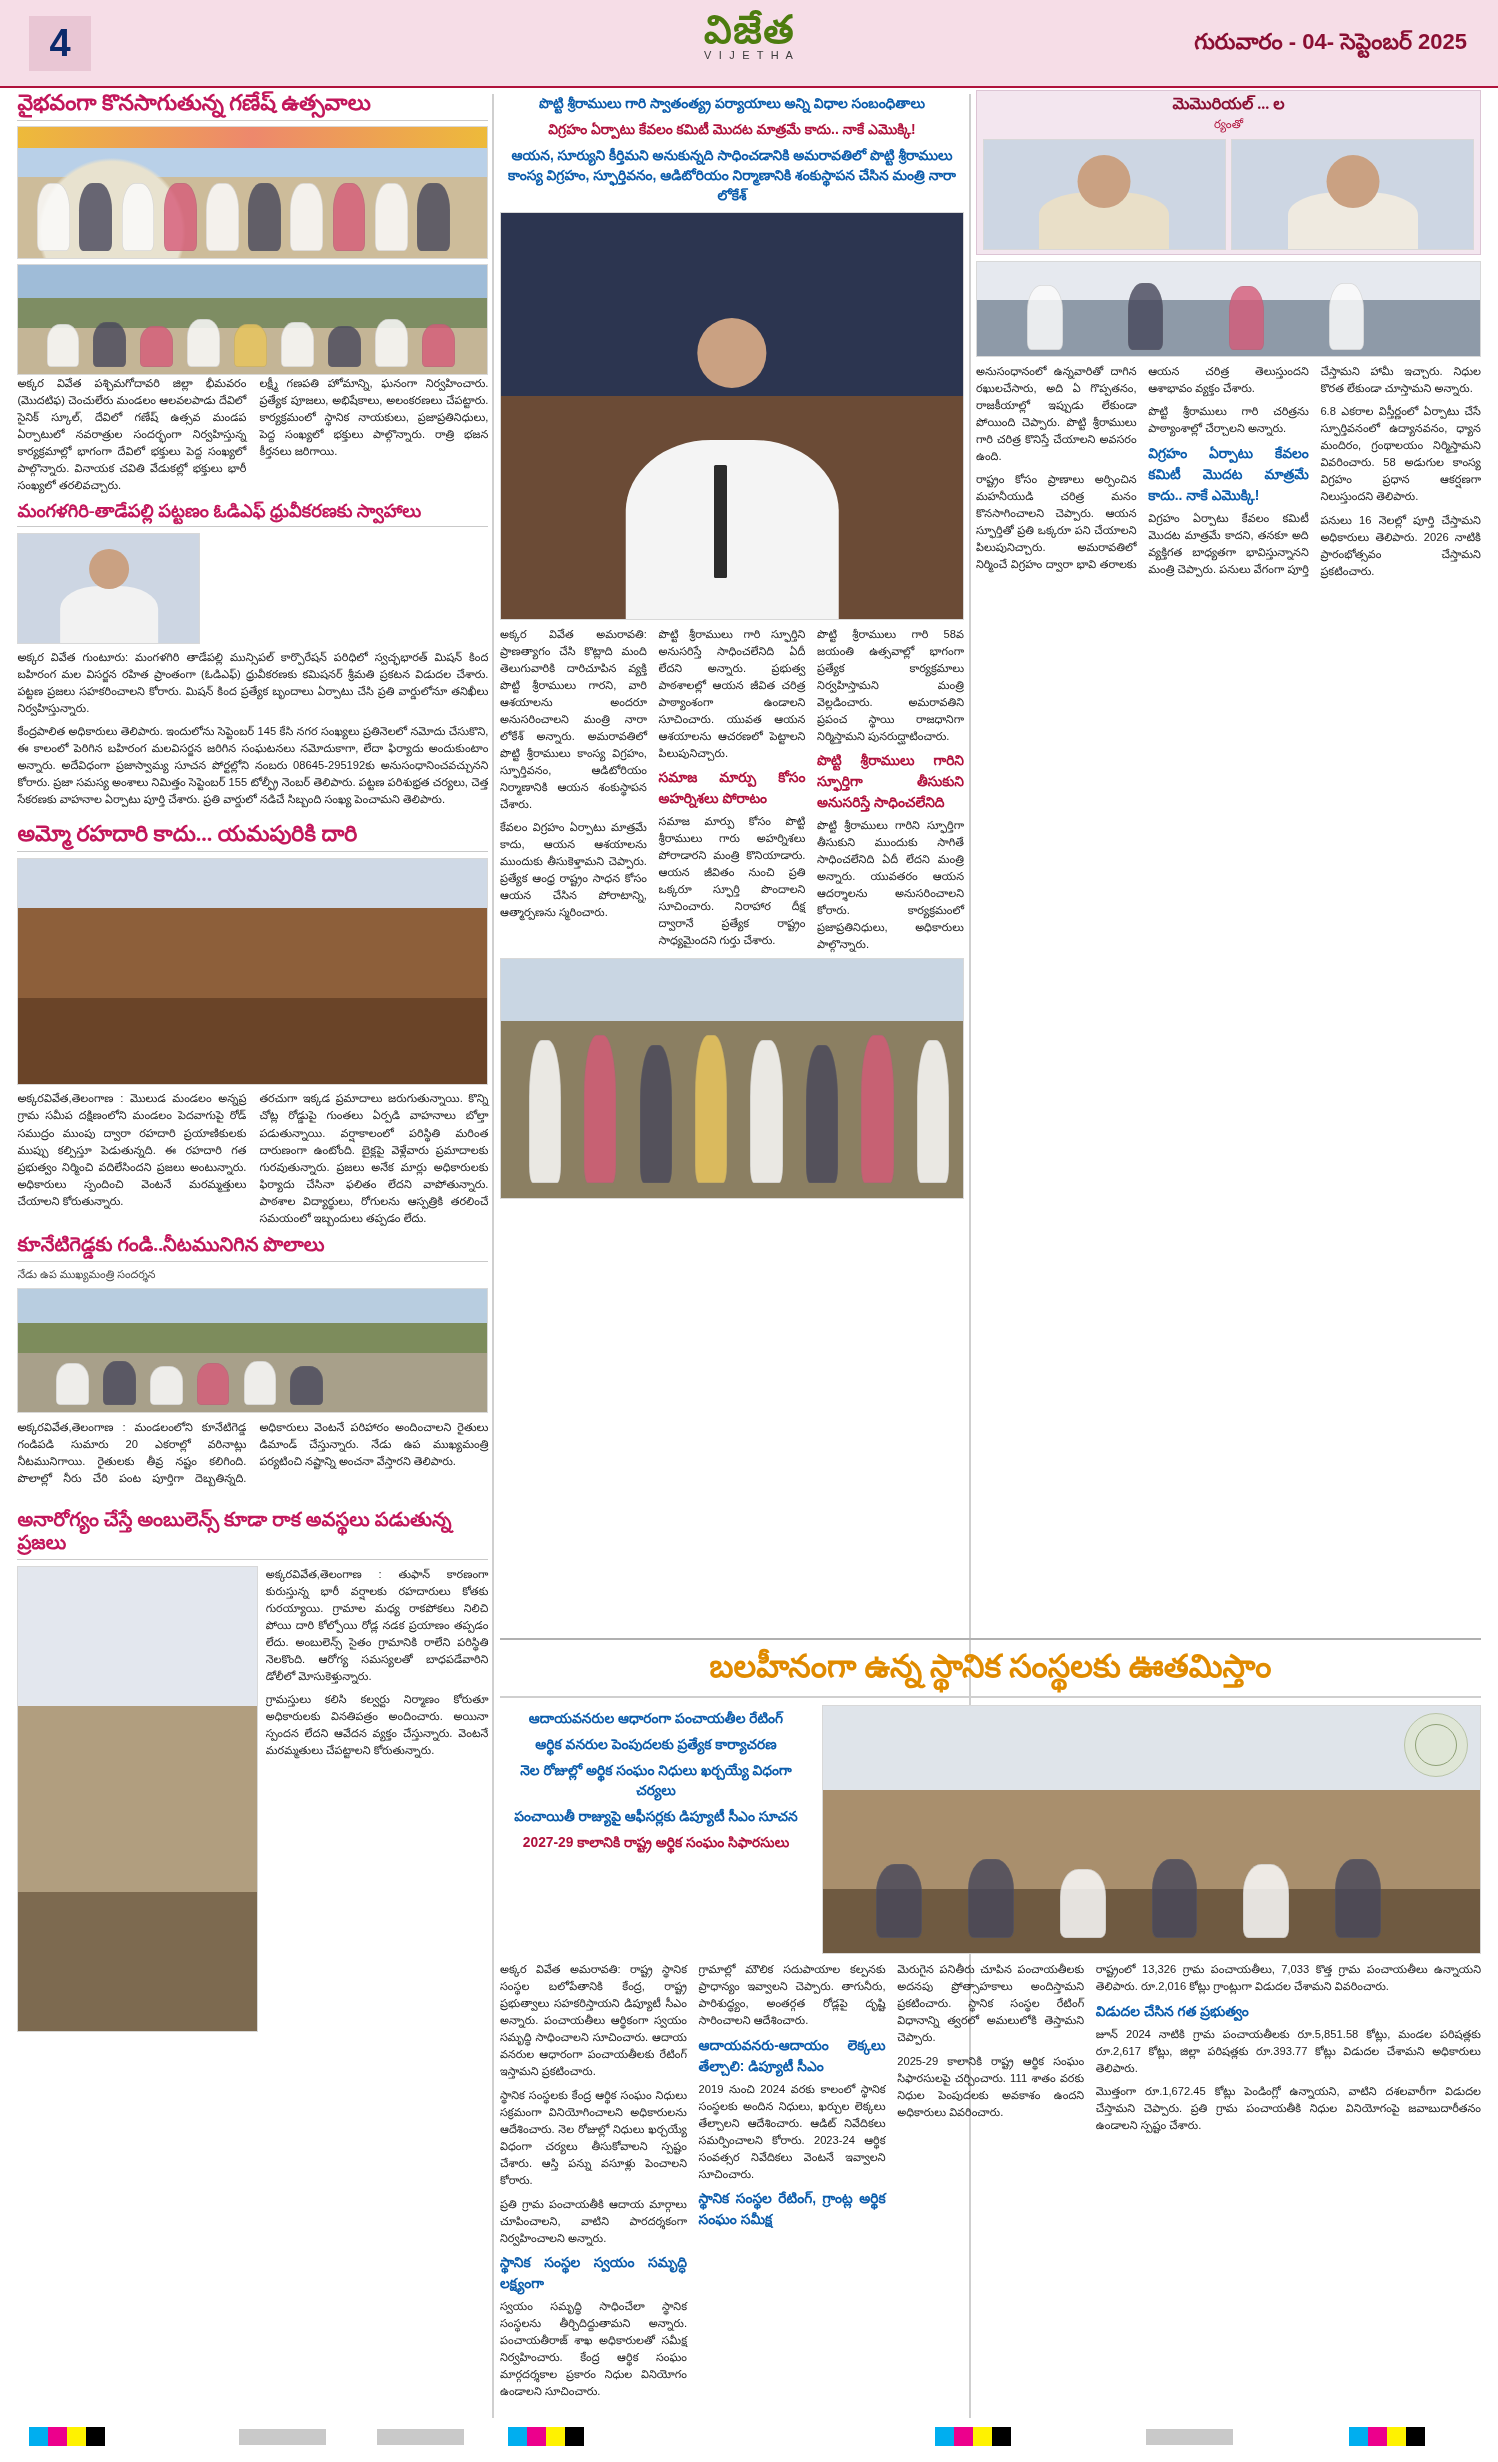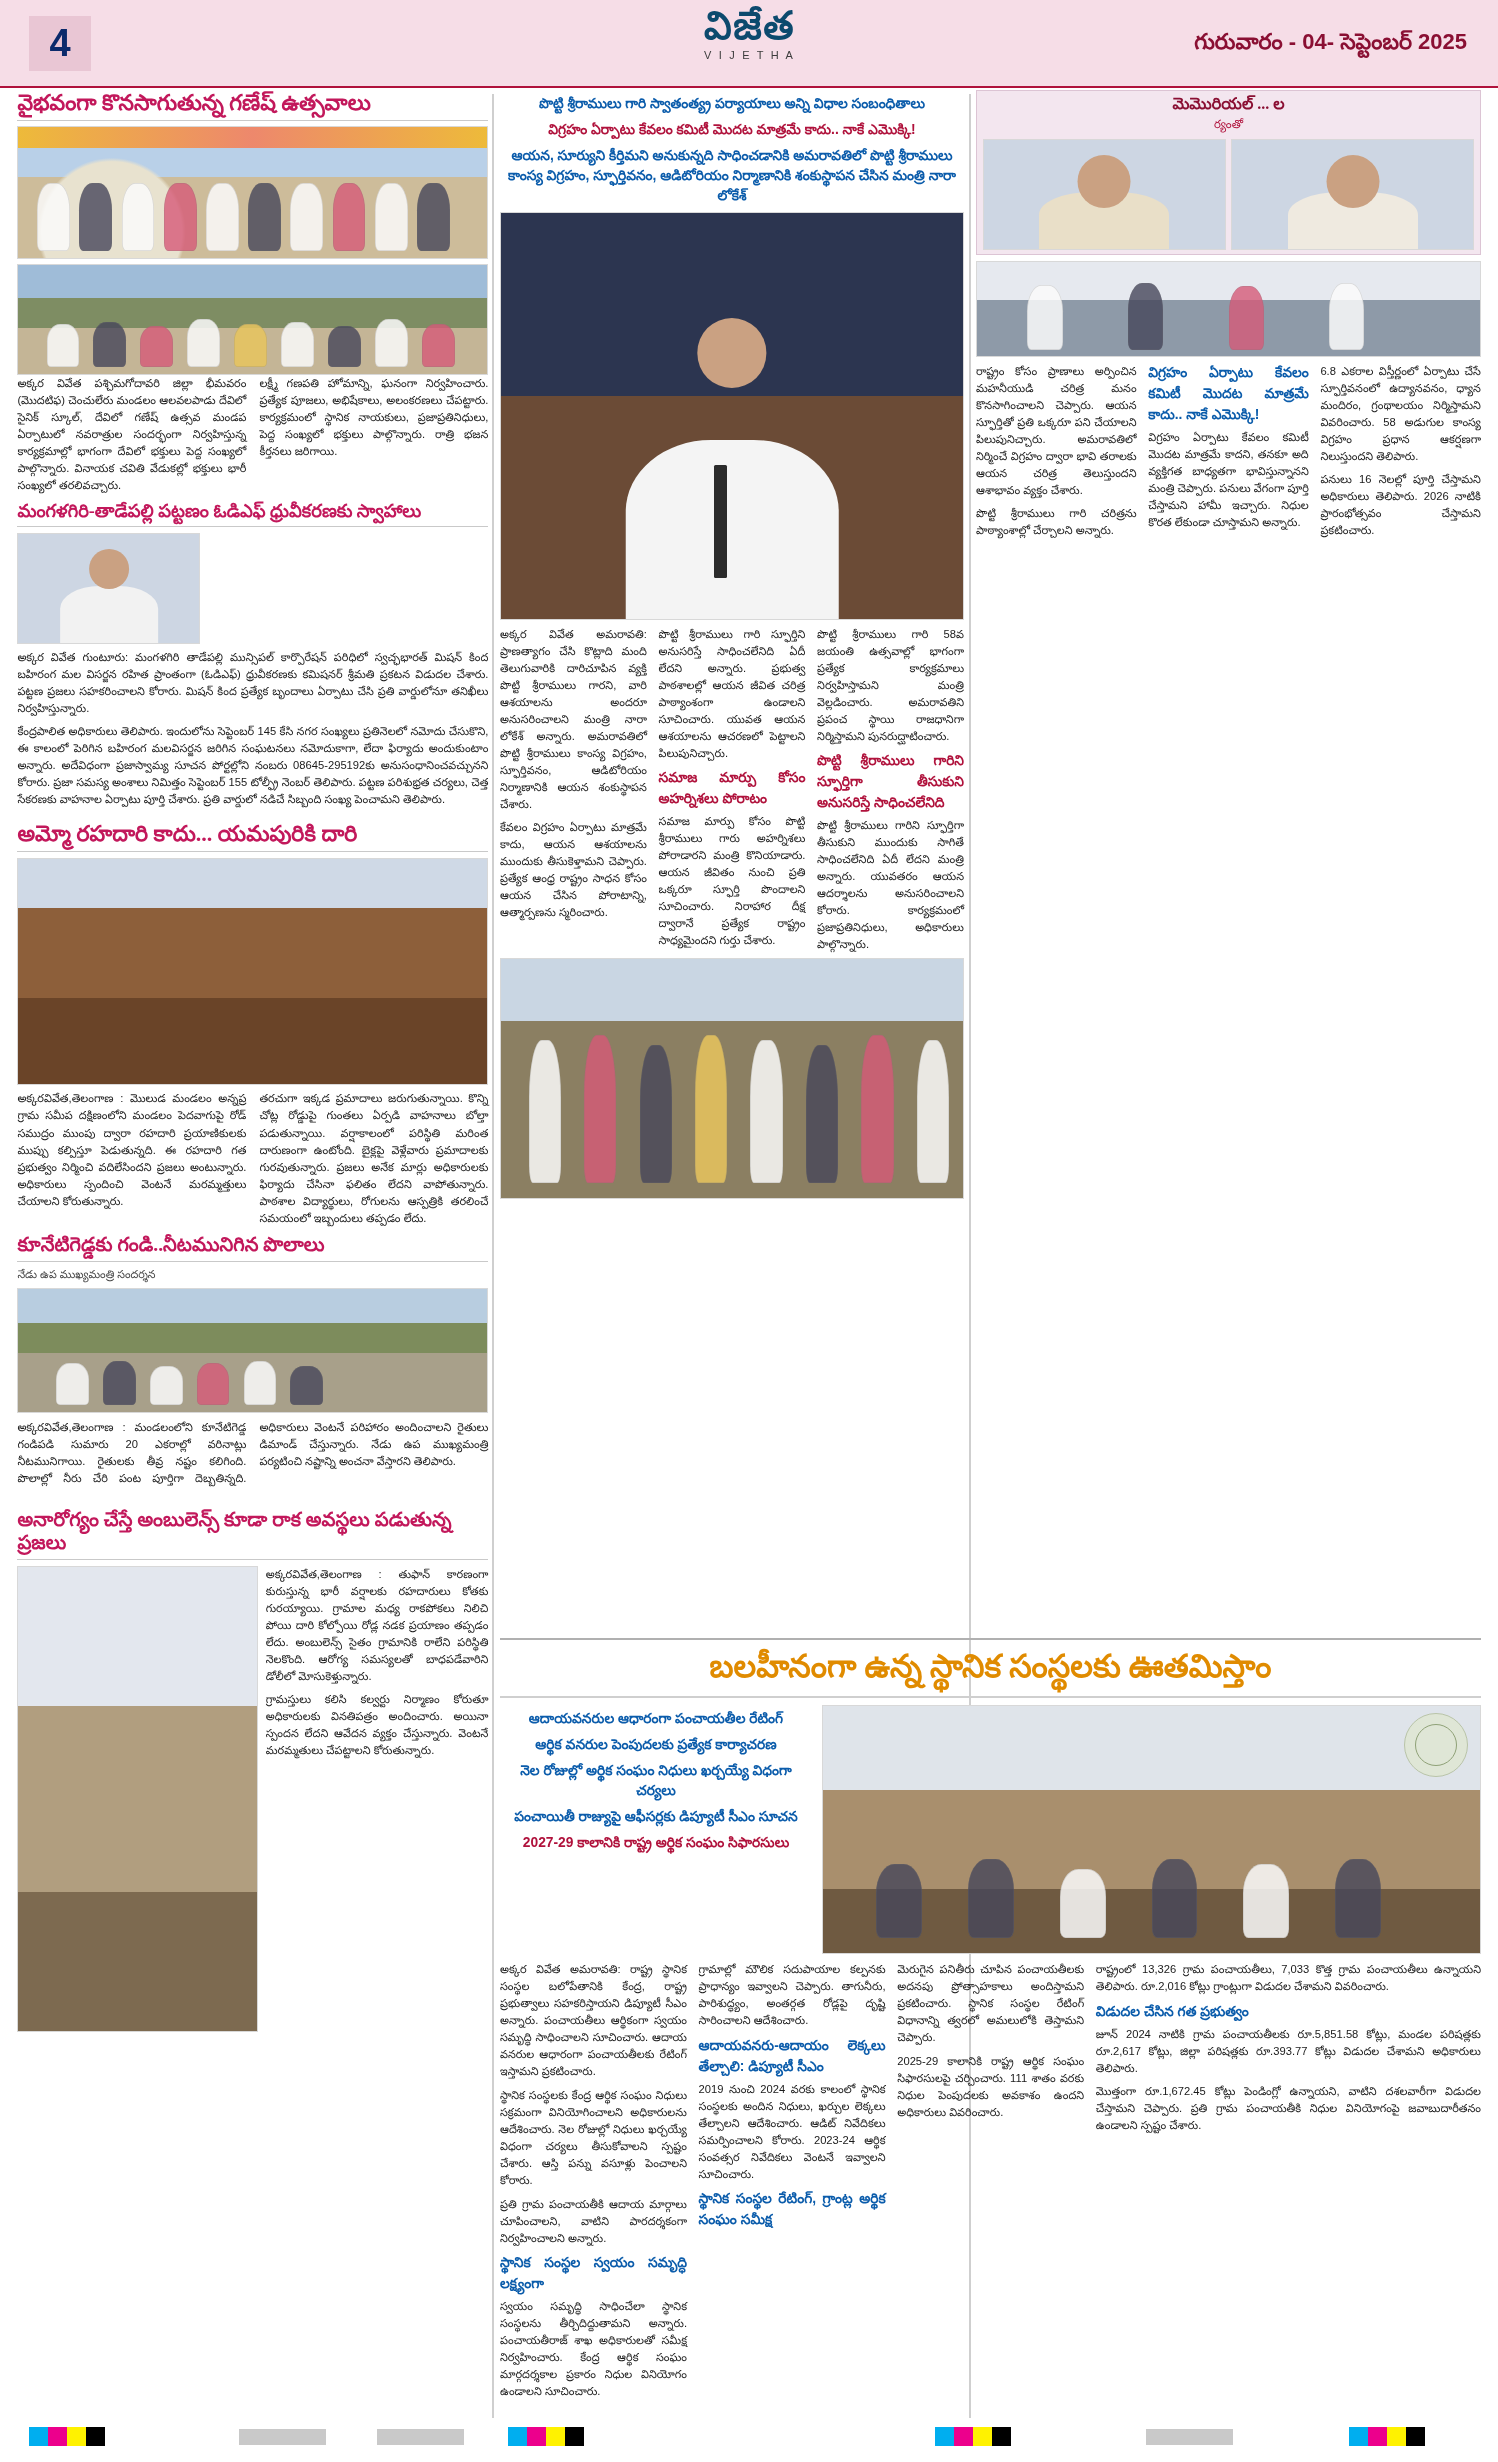--- a/index.html
+++ b/index.html
@@ -20,22 +20,22 @@
     position:absolute; left:29px; top:16px; width:62px; height:55px;
     background:#e9c6d4;
     color:#0b2a6b; font-size:38px; font-weight:bold;
     display:flex; align-items:center; justify-content:center;
   }
   .logo {
     position:absolute; left:50%; top:10px; transform:translateX(-50%);
     text-align:center;
   }
   .logo .l1 {
-    font-family:Liberation Mono, monospace;
-    font-size:39px; color:#0c4a6e; font-weight:bold; letter-spacing:1.5px;
+    font-family:Liberation Sans, sans-serif;
+    font-size:39px; color:#4d7c0f; font-weight:bold; letter-spacing:1.5px;
     line-height:1.0;
   }
   .logo .l2 {
     font-size:11px; color:#3c3c3c; letter-spacing:2.2px; margin-top:0;
   }
   .mast-date {
     position:absolute; right:32px; top:29px;
     font-size:22px; color:#8a0f33; font-weight:bold;
   }
   
@@ -310,20 +310,21 @@
     <div class="ph g10" style="height:94px;margin-top:5.8px">
       <div class="figs">
         <i style="left:10%;height:70%"></i>
           <i class="dark" style="left:30%;height:72%"></i>
         <i class="sar" style="left:50%;height:68%"></i>
           <i style="left:70%;height:72%"></i>
       </div>
     </div>
 
     <div class="body three" style="margin-top:5.8px">
+      <p>అనుసంధానంలో ఉన్నవారితో దాగిన రఖులచేసారు, అది ఏ గొప్పతనం, రాజకీయాల్లో ఇప్పుడు లేకుండా పోయింది చెప్పారు. పొట్టి శ్రీరాములు గారి చరిత్ర కొనిస్తే చేయాలని అవసరం ఉంది.</p>
       <p>రాష్ట్రం కోసం ప్రాణాలు అర్పించిన మహనీయుడి చరిత్ర మనం కొనసాగించాలని చెప్పారు. ఆయన స్ఫూర్తితో ప్రతి ఒక్కరూ పని చేయాలని పిలుపునిచ్చారు. అమరావతిలో నిర్మించే విగ్రహం ద్వారా భావి తరాలకు ఆయన చరిత్ర తెలుస్తుందని ఆశాభావం వ్యక్తం చేశారు.</p>
       <p>పొట్టి శ్రీరాములు గారి చరిత్రను పాఠ్యాంశాల్లో చేర్చాలని అన్నారు.</p>
       <div class="kicker blue">విగ్రహం ఏర్పాటు కేవలం కమిటీ మెుదట మాత్రమే కాదు.. నాకే ఎమెుక్కి!</div>
       <p>విగ్రహం ఏర్పాటు కేవలం కమిటీ మెుదట మాత్రమే కాదని, తనకూ అది వ్యక్తిగత బాధ్యతగా భావిస్తున్నానని మంత్రి చెప్పారు. పనులు వేగంగా పూర్తి చేస్తామని హామీ ఇచ్చారు. నిధుల కొరత లేకుండా చూస్తామని అన్నారు.</p>
       <p>6.8 ఎకరాల విస్తీర్ణంలో ఏర్పాటు చేసే స్ఫూర్తివనంలో ఉద్యానవనం, ధ్యాన మందిరం, గ్రంథాలయం నిర్మిస్తామని వివరించారు. 58 అడుగుల కాంస్య విగ్రహం ప్రధాన ఆకర్షణగా నిలుస్తుందని తెలిపారు.</p>
       <p>పనులు 16 నెలల్లో పూర్తి చేస్తామని అధికారులు తెలిపారు. 2026 నాటికి ప్రారంభోత్సవం చేస్తామని ప్రకటించారు.</p>
     </div>
   </div>
 
   <div style="position:absolute;left:500px;top:1631px;width:981px;">

